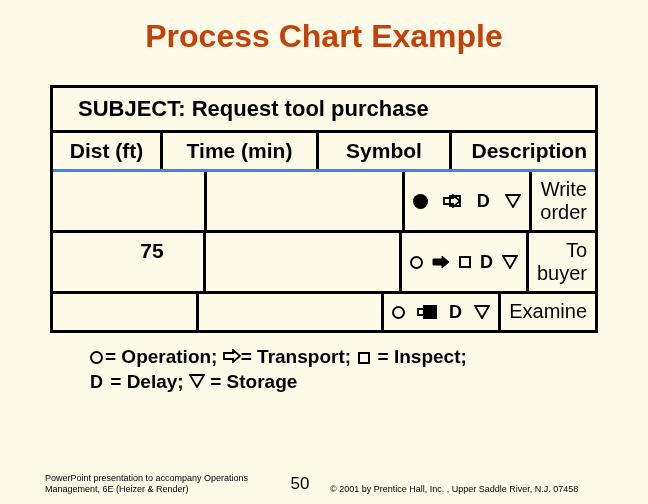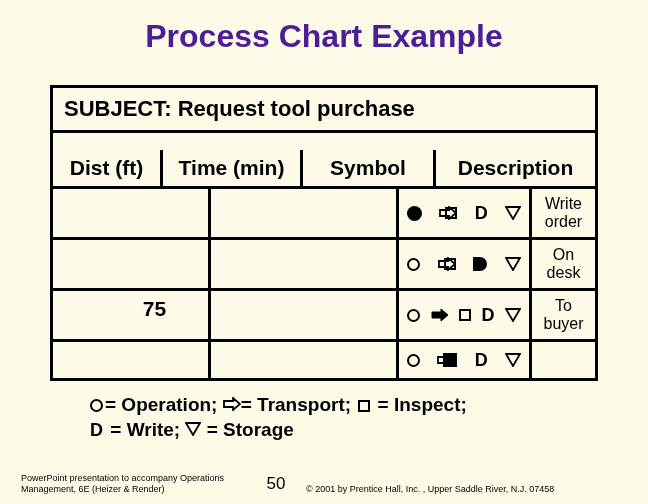--- a/index.html
+++ b/index.html
@@ -8,66 +8,65 @@
     height: 504px;
     background: #fdfae8;
     font-family: Arial, sans-serif;
     position: relative;
     overflow: hidden;
   }
   .title {
     text-align: center;
     font-size: 32px;
     font-weight: bold;
-    color: #4c1d95;
+    color: #c2410c;
     padding-top: 18px;
     padding-bottom: 30px;
   }
   .tablewrap {
     margin: 0 50px;
     border: 3px solid #000;
   }
   .subject {
     border-bottom: 3px solid #000;
-    padding: 8px 11px;
+    padding: 8px 25px;
     font-size: 22px;
     font-weight: bold;
   }
   .hdr {
     display: flex;
-    border-bottom: 3px solid #000000;
-    margin-top: 17px;
+    border-bottom: 3px solid #3b82f6;
   }
   .hdr > div, .row > div {
     font-size: 21px;
     font-weight: bold;
     padding: 6px 8px;
   }
   .c1 { width: 110px; border-right: 3px solid #000; text-align: center; }
-  .c2 { width: 140px; border-right: 3px solid #000; text-align: center; }
+  .c2 { width: 156px; border-right: 3px solid #000; text-align: center; }
   .c3 { width: 133px; border-right: 3px solid #000; text-align: center; display:flex; align-items:center; justify-content:space-between; padding:6px 8px; }
-  .c4 { flex: 1; text-align: center; padding-left: 10px; }
+  .c4 { flex: 1; text-align: right; padding-left: 10px; }
   .hdr .c3 { justify-content:center; }
   .row { display: flex; border-bottom: 3px solid #000; }
   .row:last-child { border-bottom: none; }
-  .row .c4 { font-weight: normal; font-size: 16px; }
+  .row .c4 { font-weight: normal; font-size: 20px; }
   .row .c1, .row .c2 { font-weight: bold; margin-left: 48px; }
   .legend {
     margin: 12px 60px 0 88px;
     font-size: 19px;
     font-weight: bold;
     line-height: 1.3;
   }
   .footer {
     position: absolute;
     bottom: 10px;
     left: 0; right: 0;
     display: flex;
     align-items: flex-end;
-    padding: 0 21px;
+    padding: 0 45px;
   }
   .fcred { font-size: 9px; line-height: 1.15; width: 225px; }
   .fpage { font-size: 17px; width: 60px; text-align:center; }
   .fcopy { font-size: 9px; line-height: 1.15; flex:1; }
   
   .sym { display:inline-block; vertical-align:middle; }
   .circ { width:13px; height:13px; border:2px solid #000; border-radius:50%; }
   .circf { width:15px; height:15px; background:#000; border-radius:50%; }
   .arrow { display:inline-flex; align-items:center; }
   .arrow svg { width:18px; height:14px; }
@@ -112,40 +111,20 @@
         <span class="sym sq ovr"></span>
       </span>
       <span class="dee">D</span>
       <span class="tri"><svg viewBox="0 0 16 14">
             <path d="M1 1 L15 1 L8 13 Z" fill="none" stroke="#000" stroke-width="1.8"></path>
           </svg></span>
     </div>
     <div class="c4">Write order</div>
   </div>
 
-  <div class="row">
-    <div class="c1"></div>
-    <div class="c2"></div>
-    <div class="c3">
-      <span class="sym circ"></span>
-      <span class="combo">
-        <span class="arrow">
-            <svg viewBox="0 0 18 14">
-              <path d="M1 4 L10 4 L10 1 L17 7 L10 13 L10 10 L1 10 Z" fill="none" stroke="#000" stroke-width="1.8"></path>
-            </svg>
-          </span>
-        <span class="sym sq ovr"></span>
-      </span>
-      <span class="deef"></span>
-      <span class="tri"><svg viewBox="0 0 16 14">
-            <path d="M1 1 L15 1 L8 13 Z" fill="none" stroke="#000" stroke-width="1.8"></path>
-          </svg></span>
-    </div>
-    <div class="c4">On desk</div>
-  </div>
 
   <div class="row">
     <div class="c1">75</div>
     <div class="c2"></div>
     <div class="c3">
       <span class="sym circ"></span>
       <span class="arrow">
           <svg viewBox="0 0 18 14">
             <path d="M1 4 L10 4 L10 1 L17 7 L10 13 L10 10 L1 10 Z" fill="#000" stroke="#000" stroke-width="1"></path>
           </svg>
@@ -170,32 +149,33 @@
               <path d="M1 4 L10 4 L10 1 L17 7 L10 13 L10 10 L1 10 Z" fill="none" stroke="#000" stroke-width="1.8"></path>
             </svg>
           </span>
         <span class="sym sqf ovr"></span>
       </span>
       <span class="dee">D</span>
       <span class="tri"><svg viewBox="0 0 16 14">
             <path d="M1 1 L15 1 L8 13 Z" fill="none" stroke="#000" stroke-width="1.8"></path>
           </svg></span>
     </div>
+    <div class="c4">Examine</div>
   </div>
 </div>
 
 <div class="legend">
   <span class="sym circ"></span><span>= Operation;</span>
   <span class="arrow">
       <svg viewBox="0 0 18 14">
         <path d="M1 4 L10 4 L10 1 L17 7 L10 13 L10 10 L1 10 Z" fill="none" stroke="#000" stroke-width="1.8"></path>
       </svg>
     </span><span>= Transport;</span>
   <span class="sym sq"></span><span> = Inspect;</span><br>
-  <span class="dee">D</span><span> = Write;</span>
+  <span class="dee">D</span><span> = Delay;</span>
   <span class="tri"><svg viewBox="0 0 16 14">
         <path d="M1 1 L15 1 L8 13 Z" fill="none" stroke="#000" stroke-width="1.8"></path>
       </svg></span><span> = Storage</span>
 </div>
 
 <div class="footer">
   <div class="fcred">PowerPoint presentation to accompany Operations Management, 6E (Heizer &amp; Render)</div>
   <div class="fpage">50</div>
   <div class="fcopy">© 2001 by Prentice Hall, Inc. , Upper Saddle River, N.J. 07458</div>
 </div>

